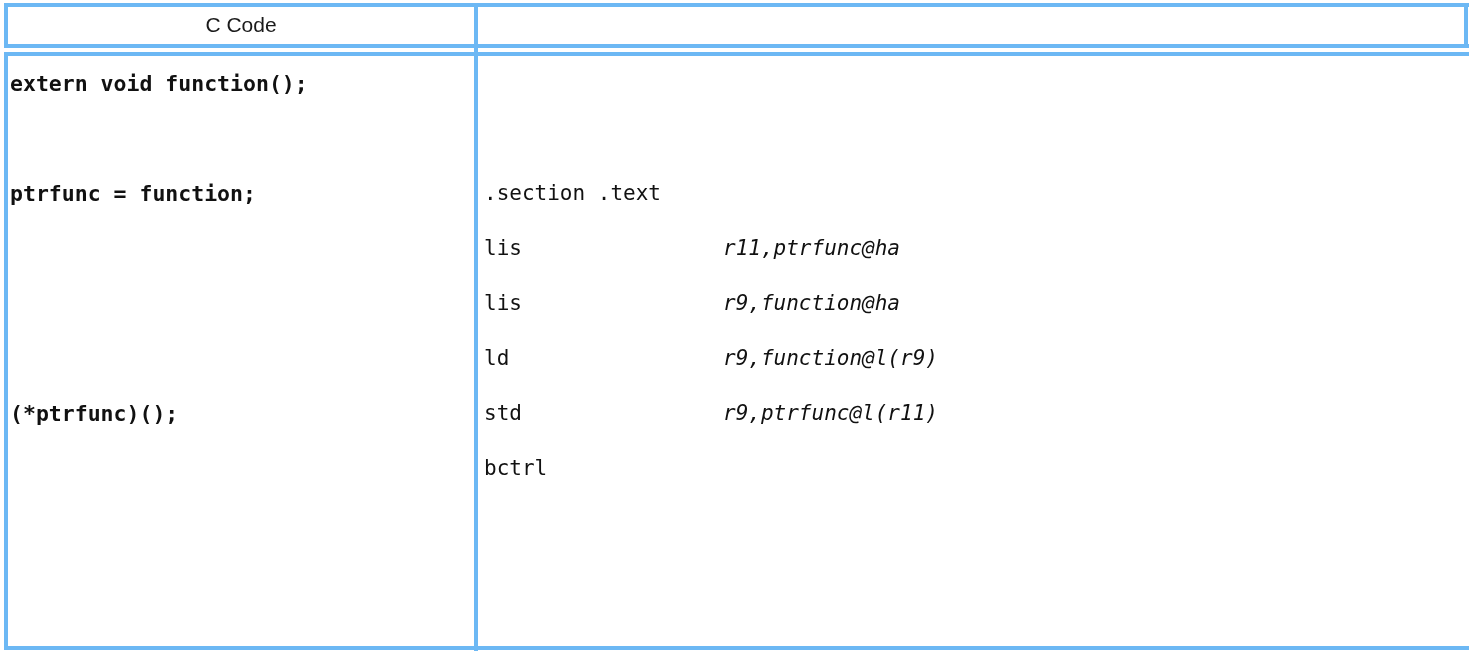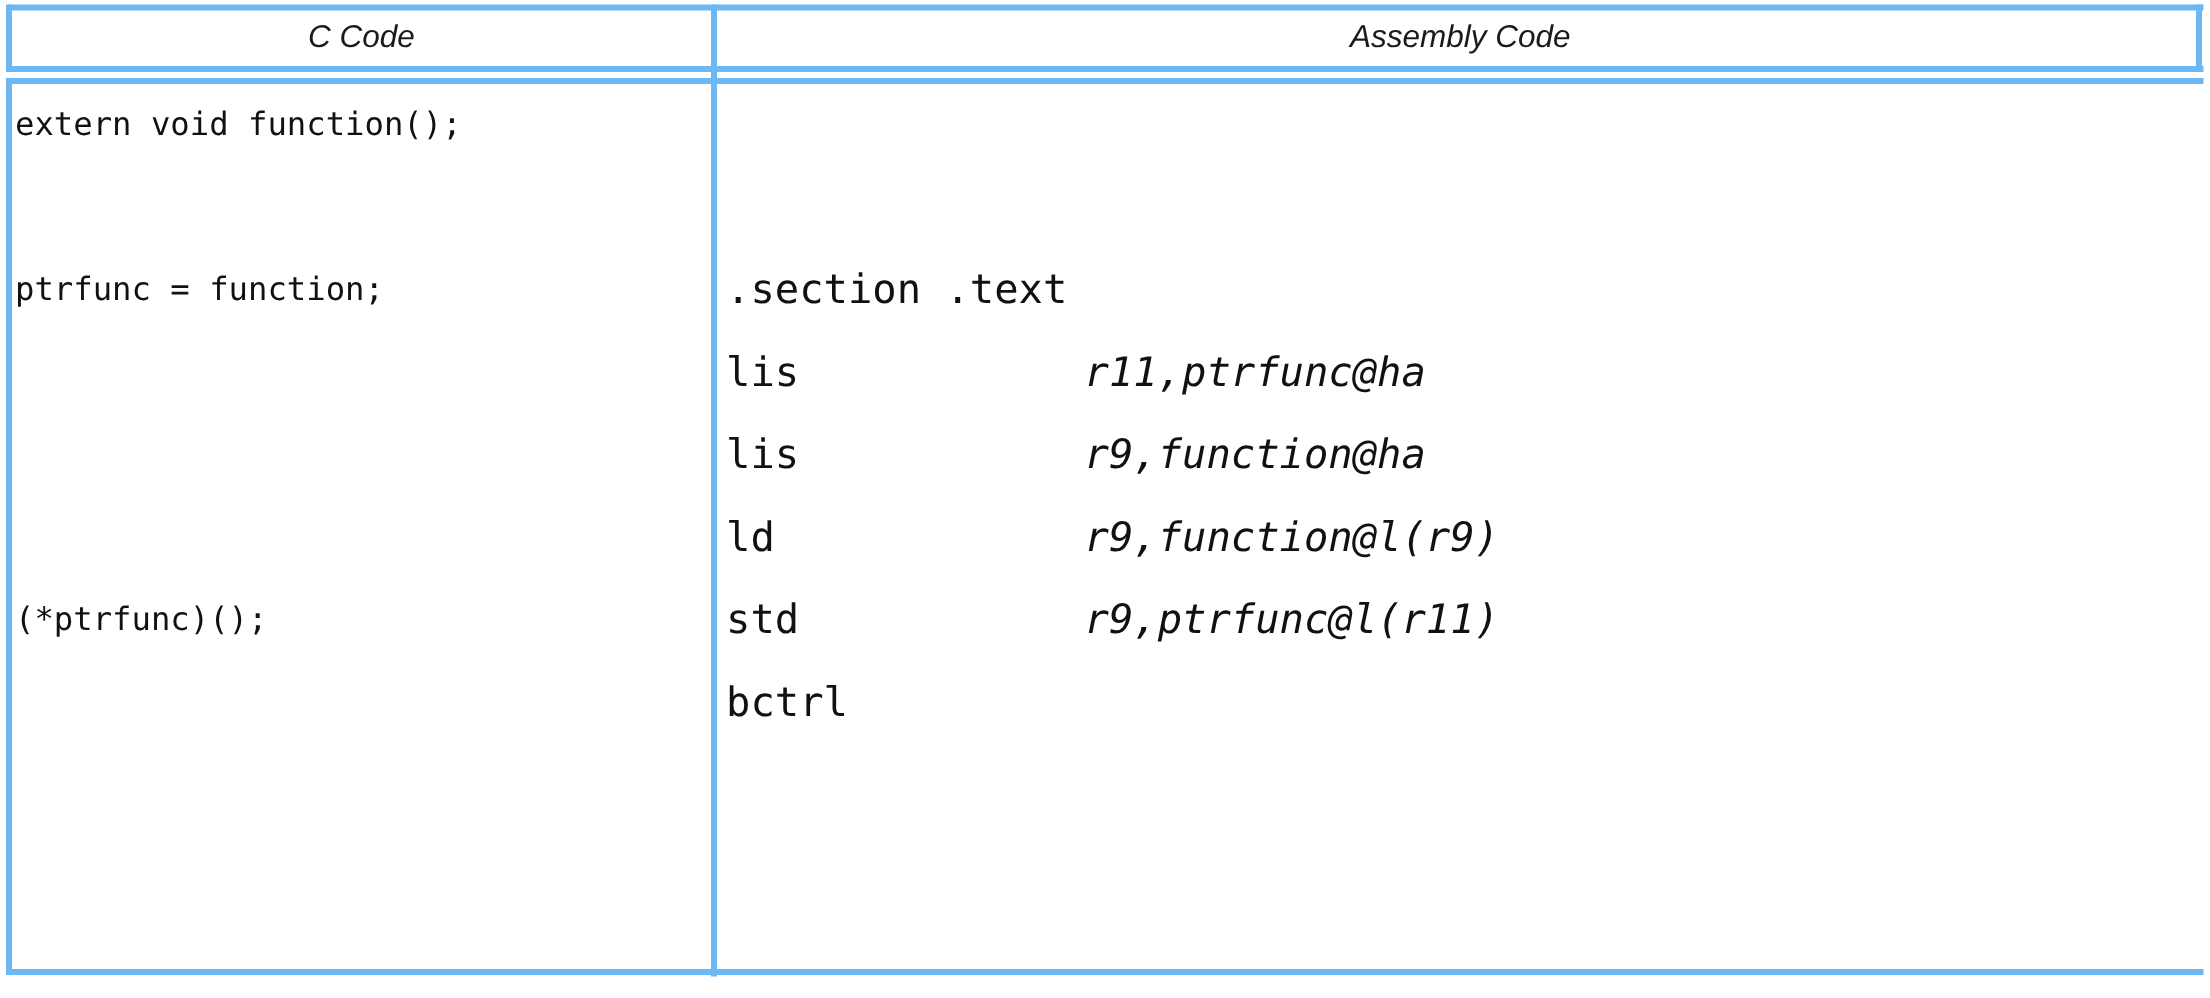--- a/index.html
+++ b/index.html
@@ -21,21 +21,20 @@
     box-sizing: border-box;
   }
 
   
   .thead {
     position: absolute;
     left: 0;
     top: 0;
     width: 1473px;
     height: 56px;
-    font-style: italic;
   }
   .thead-border-top {
     position: absolute;
     left: 6px;
     top: 3px;
     width: 1463px;
     height: 4px;
     background: var(--rule);
   }
   .thead-border-left {
@@ -134,28 +133,29 @@
   .cell-asm { left: 484px; width: 985px; }
 
   .code-line {
     height: 55px;
     line-height: 55px;
     font-family: "DejaVu Sans Mono", monospace;
     font-size: 21.5px;
     color: #111111;
     white-space: pre;
     letter-spacing: 0px;
+    font-weight: bold;
   }
   .code-line.blank { color: transparent; }
 
   .asm-line {
     height: 55px;
     line-height: 55px;
     font-family: "DejaVu Sans Mono", monospace;
-    font-size: 27px;
+    font-size: 21px;
     color: #111111;
     white-space: pre;
     position: relative;
   }
   .asm-mnem {
     display: inline-block;
     width: 239px;
     vertical-align: top;
   }
   .asm-ops {
@@ -175,21 +175,20 @@
 
   <div class="thead">
     <div class="thead-border-top"></div>
     <div class="thead-border-left"></div>
     <div class="thead-border-right"></div>
     <div class="thead-divider"></div>
     <div class="thead-rule-a"></div>
     <div class="thead-rule-b"></div>
 
     <div class="th th-c">C Code</div>
-    <div class="th th-asm">Assembly Code</div>
   </div>
 
   <div class="tbody">
     <div class="tbody-border-left"></div>
     <div class="tbody-divider"></div>
     <div class="tbody-rule-bottom"></div>
 
     <div class="cell cell-c" id="c-code-cell">
         <div class="code-line">extern void function();</div>
         <div class="code-line blank">&nbsp;</div>

